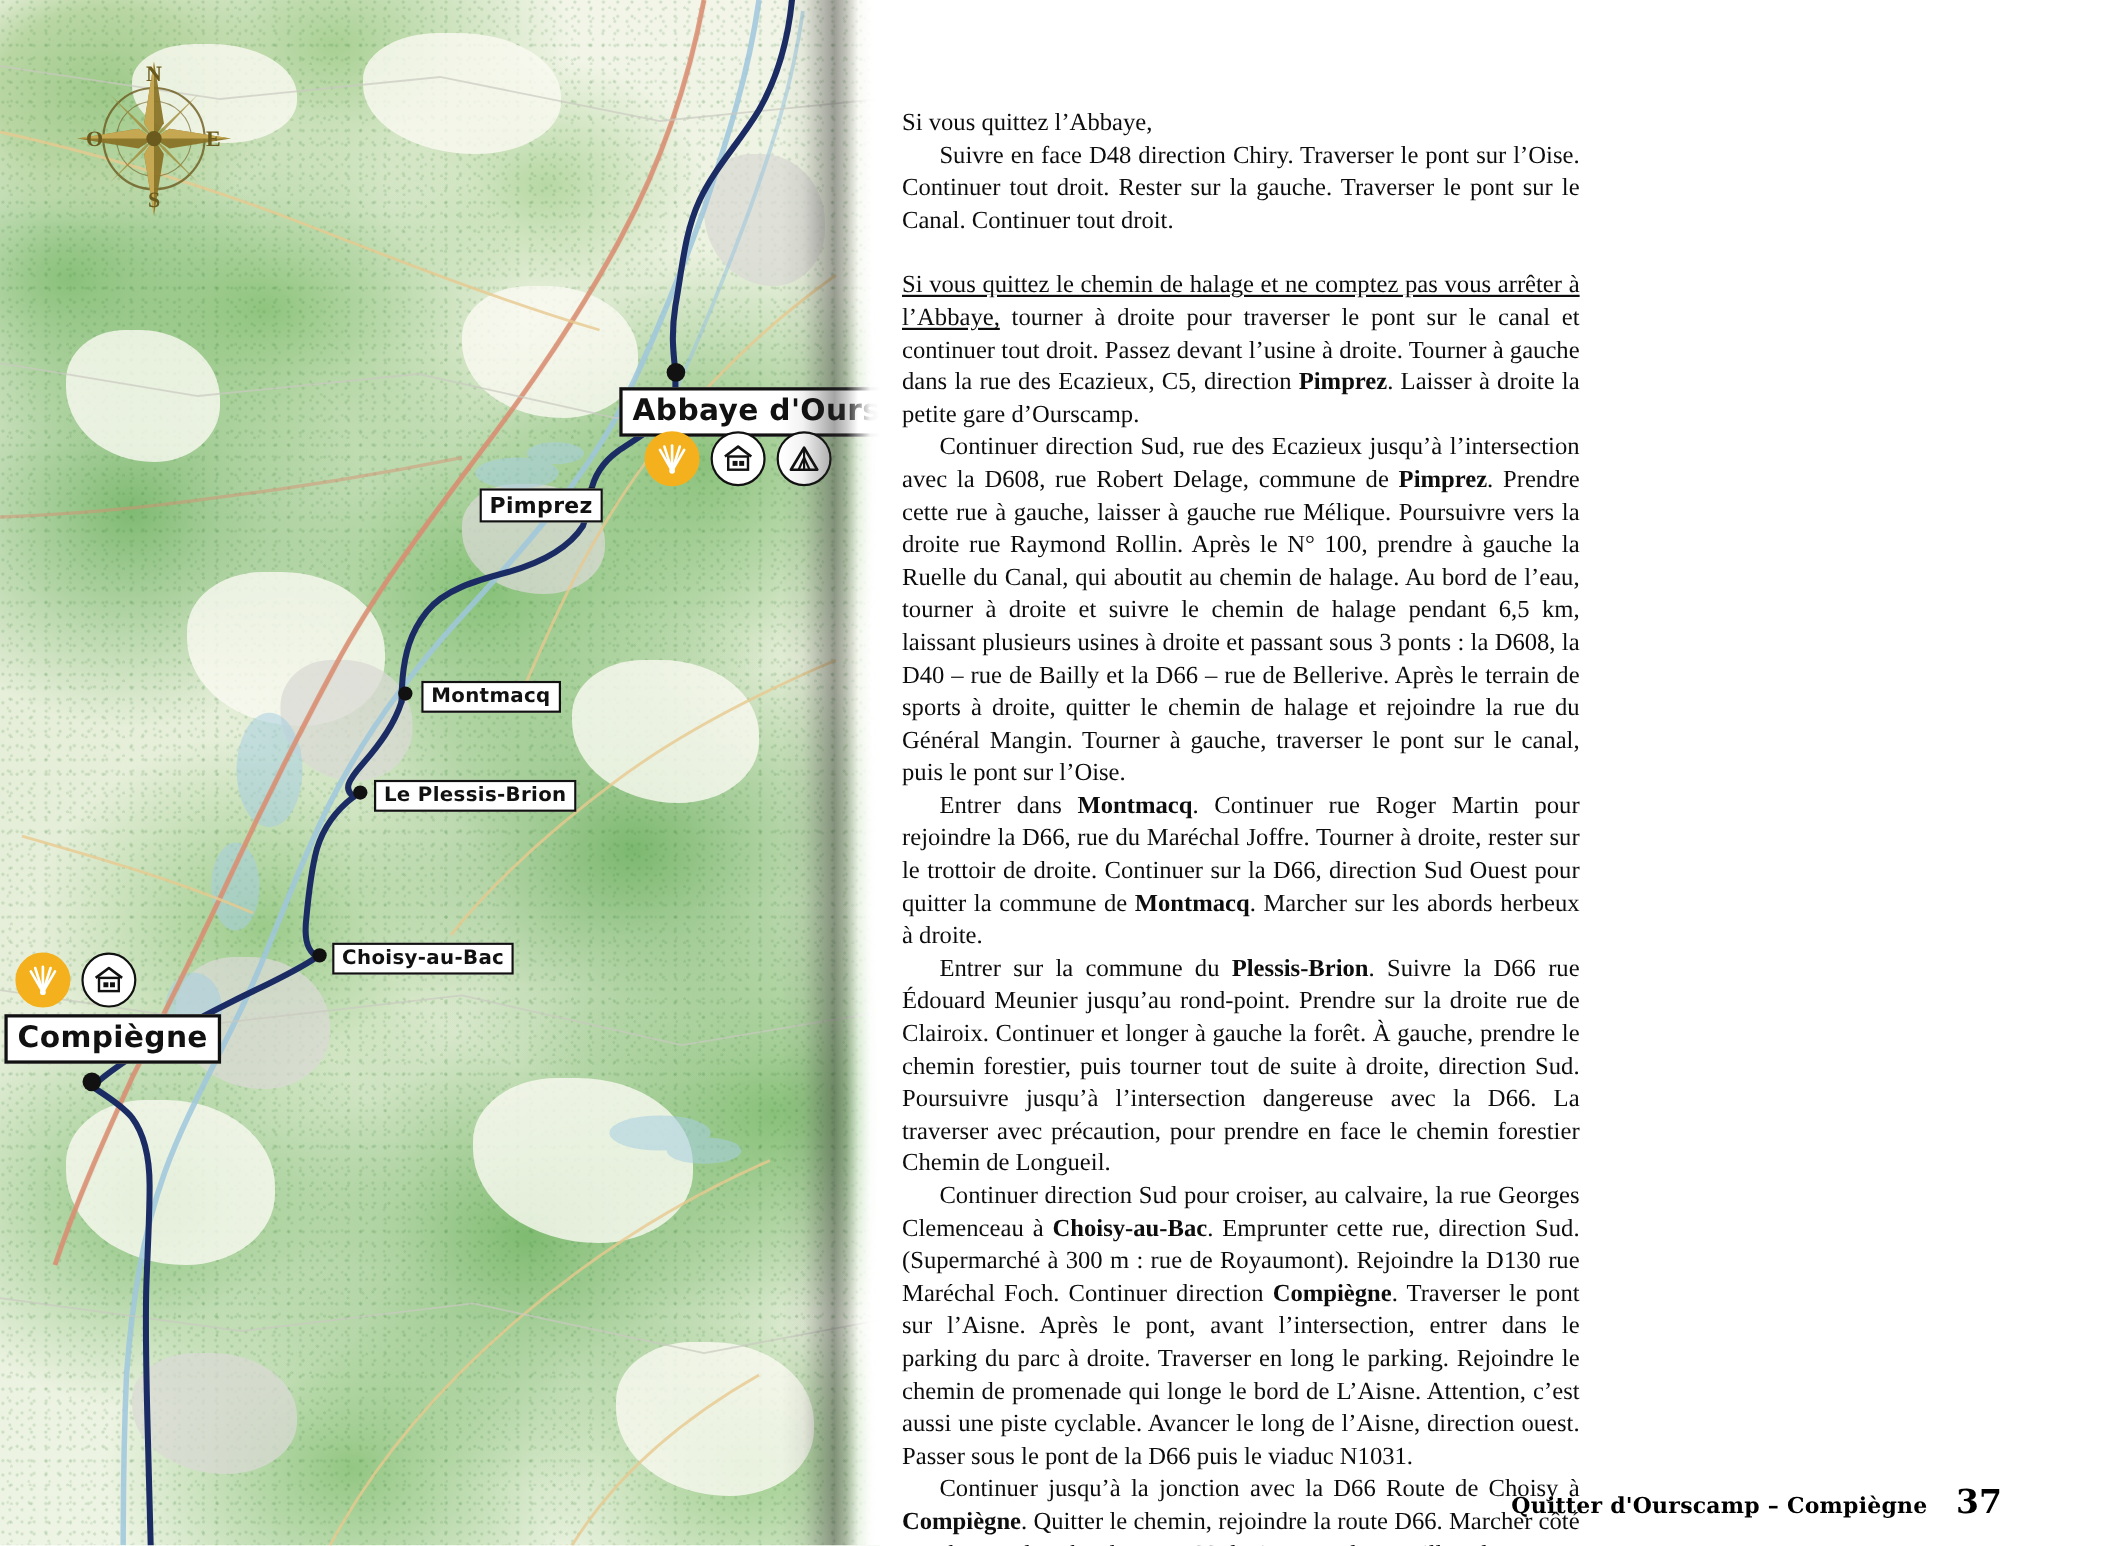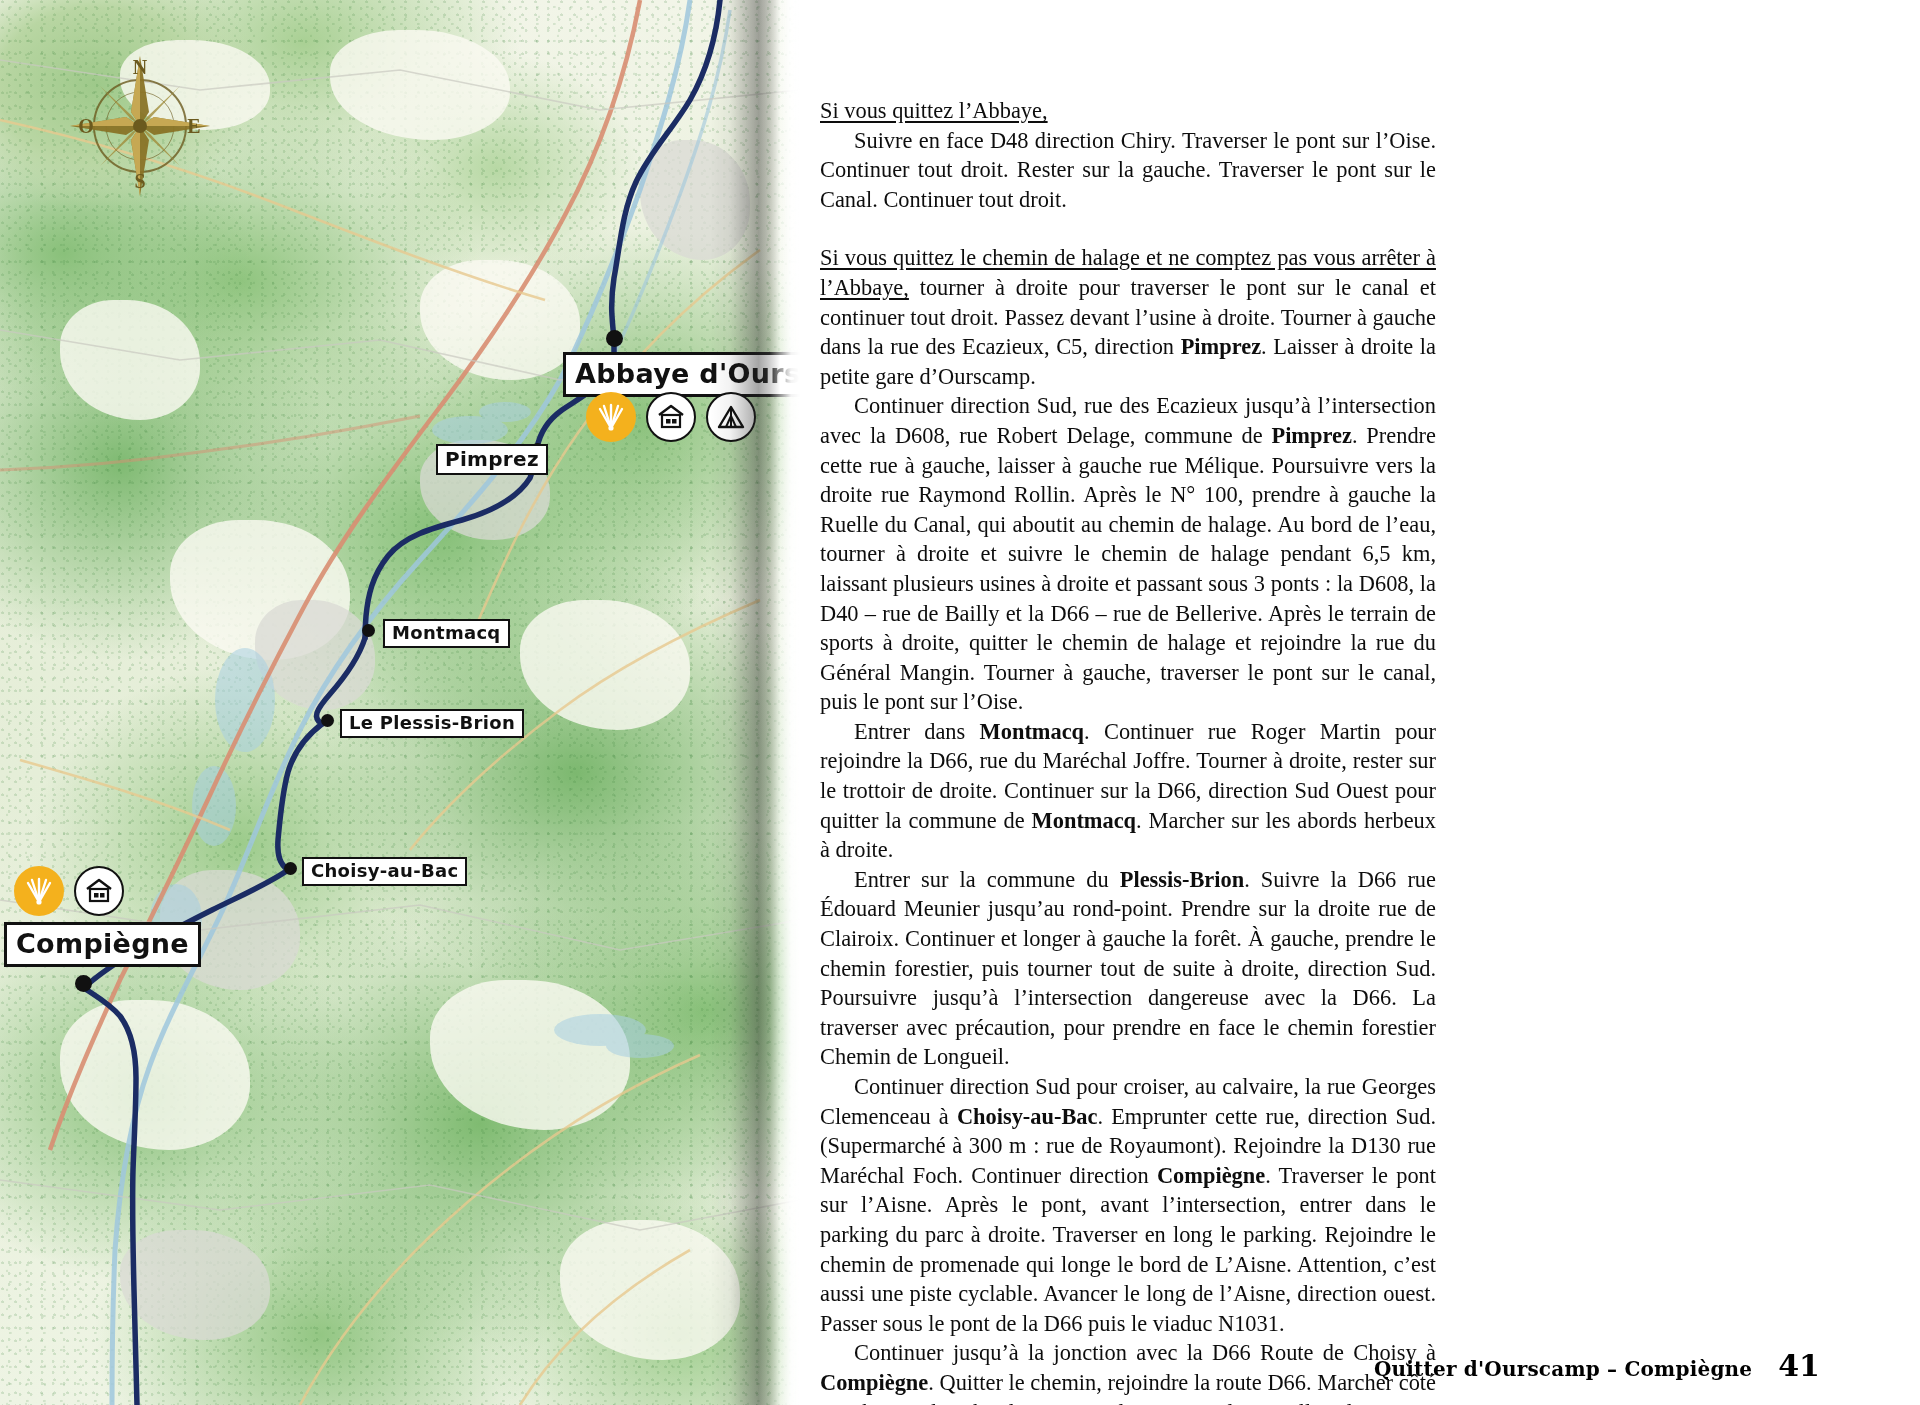--- a/index.html
+++ b/index.html
@@ -136,21 +136,20 @@
     margin:0;
     font-size:22.4px;
     line-height:29.6px;
     text-align:justify;
     text-indent:34px;
     hyphens:auto;
   }
   .col p.tight{text-indent:0;}
   .col .lead{
     text-indent:0;
-    text-decoration:underline;
     text-underline-offset:3px;
   }
   .col .spacer{height:29px;}
   .col b{font-weight:bold;}
   .u{text-decoration:underline;text-underline-offset:3px;}
 
   .footer{
     position:absolute;
     right:20px;bottom:22px;
     display:flex;align-items:baseline;gap:26px;
@@ -387,16 +386,16 @@
 
       <p>Entrer sur la commune du <b>Plessis-Brion</b>. Suivre la D66 rue Édouard Meunier jusqu’au rond-point. Prendre sur la droite rue de Clairoix. Continuer et longer à gauche la forêt. À gauche, prendre le chemin forestier, puis tourner tout de suite à droite, direction Sud. Poursuivre jusqu’à l’intersection dangereuse avec la D66. La traverser avec précaution, pour prendre en face le chemin forestier Chemin de Longueil.</p>
 
       <p>Continuer direction Sud pour croiser, au calvaire, la rue Georges Clemenceau à <b>Choisy-au-Bac</b>. Emprunter cette rue, direction Sud. (Supermarché à 300 m : rue de Royaumont). Rejoindre la D130 rue Maréchal Foch. Continuer direction <b>Compiègne</b>. Traverser le pont sur l’Aisne. Après le pont, avant l’intersection, entrer dans le parking du parc à droite. Traverser en long le parking. Rejoindre le chemin de promenade qui longe le bord de L’Aisne. Attention, c’est aussi une piste cyclable. Avancer le long de l’Aisne, direction ouest. Passer sous le pont de la D66 puis le viaduc N1031.</p>
 
       <p>Continuer jusqu’à la jonction avec la D66 Route de Choisy à <b>Compiègne</b>. Quitter le chemin, rejoindre la route D66. Marcher côté gauche, sur les abords. La D66 devient rue du Bataillon de France. Poursuivre tout droit jusqu’à l’intersection avec la D31, route de Soissons. Traverser la D31, monter tout droit, jusqu’à la rue du Lt René Ducloux. Tourner à gauche pour rejoindre av. Clemenceau. Traverser, tourner à droite et après quelques mètres tourner à</p>
     </div>
 
     <div class="footer">
       <span class="ftitle">Quitter d'Ourscamp – Compiègne</span>
-      <span class="fnum">41</span>
+      <span class="fnum">37</span>
     </div>
   </div>
 </div>
 
 </body></html>

